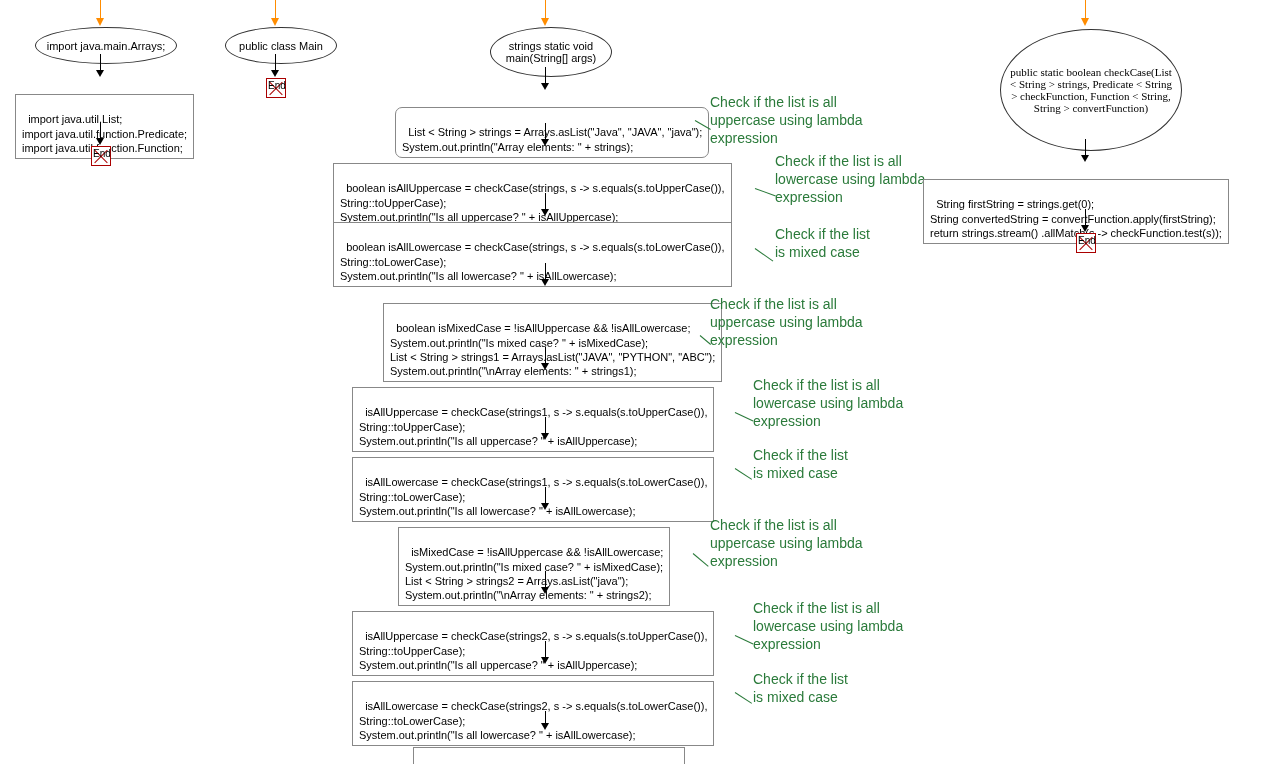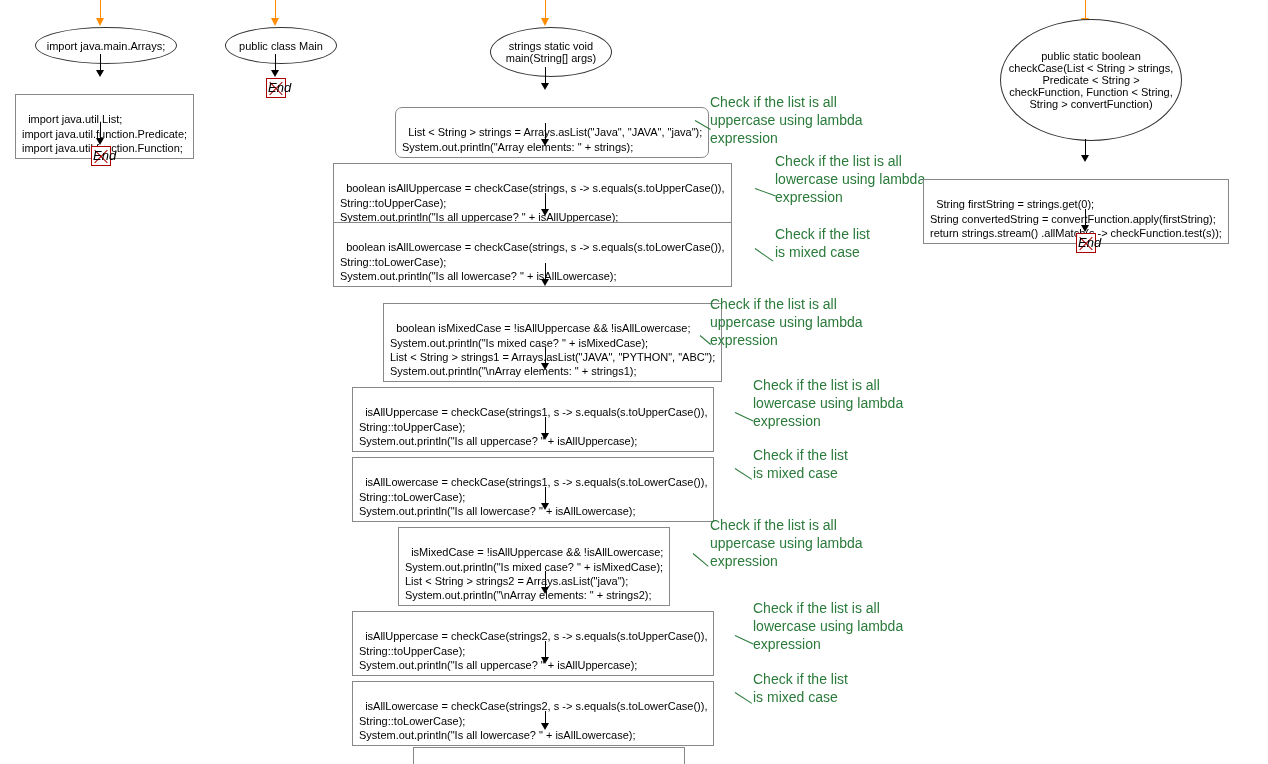--- a/index.html
+++ b/index.html
@@ -56,23 +56,22 @@
   .end-marker::after {
     content: '';
     position: absolute;
     width: 100%;
     height: 1px;
     background: #a00;
     transform: rotate(-45deg);
   }
   .end-label {
     position: absolute;
-    font-size: 13px;
+    font-size: 10px;
     color: #000;
-    font-style: italic;
   }
   .comment {
     position: absolute;
     color: #2a7a3a;
     font-size: 14px;
     white-space: pre;
     line-height: 1.3;
   }
   .orange-arrow {
     position: absolute;
@@ -251,21 +250,21 @@
 
 <div class="vline" style="left:545px; top:711px; height:14px;"></div>
 <div class="black-arrow" style="left:541px; top:723px;"></div>
 <div class="node-box" style="left:413px; top:731px;">
   <span>isMixedCase = !isAllUppercase &amp;&amp; !isAllLowercase;
 System.out.println("Is mixed case? " + isMixedCase);</span>
 </div>
 
 <div class="orange-vline" style="left:1085px; top:0px; height:20px;"></div>
 <div class="orange-arrow" style="left:1081px; top:18px;"></div>
-<div class="ellipse-node" style="left:1000px; top:19px; width:170px; height:110px;">
+<div class="ellipse-node" style="left:1000px; top:29px; width:170px; height:110px;font-family:Liberation Serif, serif;">
   <span>public static boolean
 checkCase(List &lt; String &gt;
 strings, Predicate &lt; String
 &gt; checkFunction, Function
 &lt; String, String &gt;
 convertFunction)</span>
 </div>
 <div class="vline" style="left:1085px; top:139px; height:18px;"></div>
 <div class="black-arrow" style="left:1081px; top:155px;"></div>
 <div class="node-box" style="left:923px; top:163px;">

